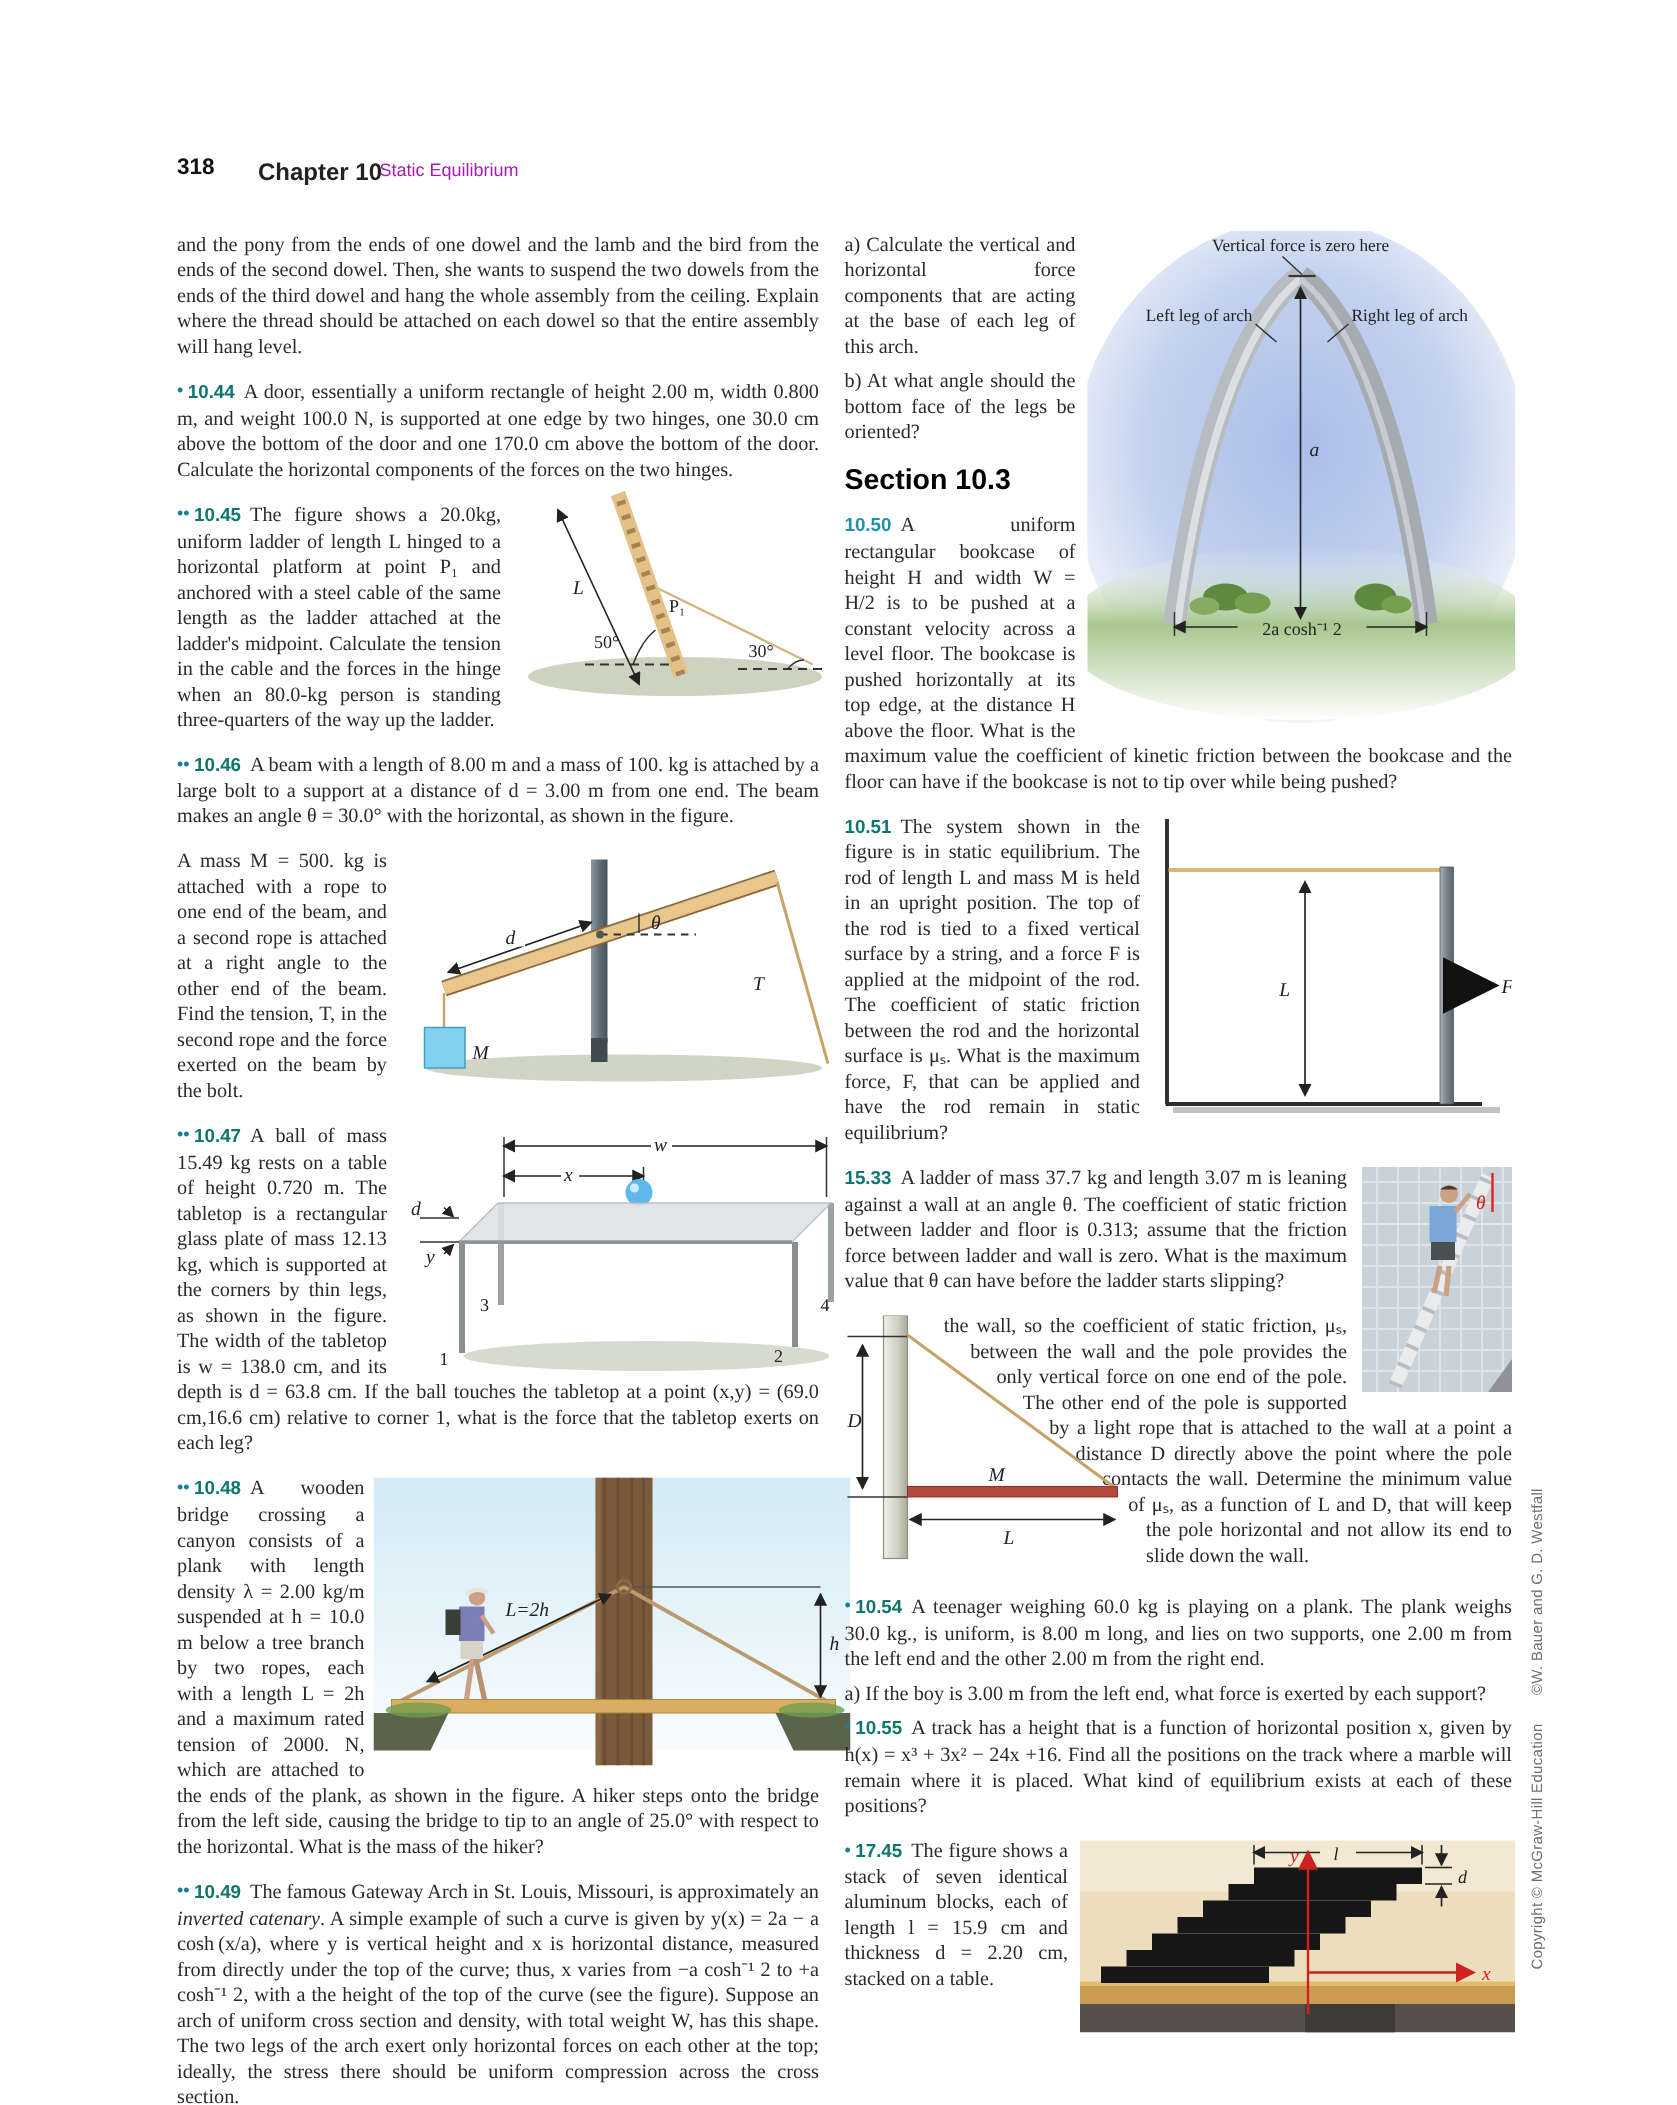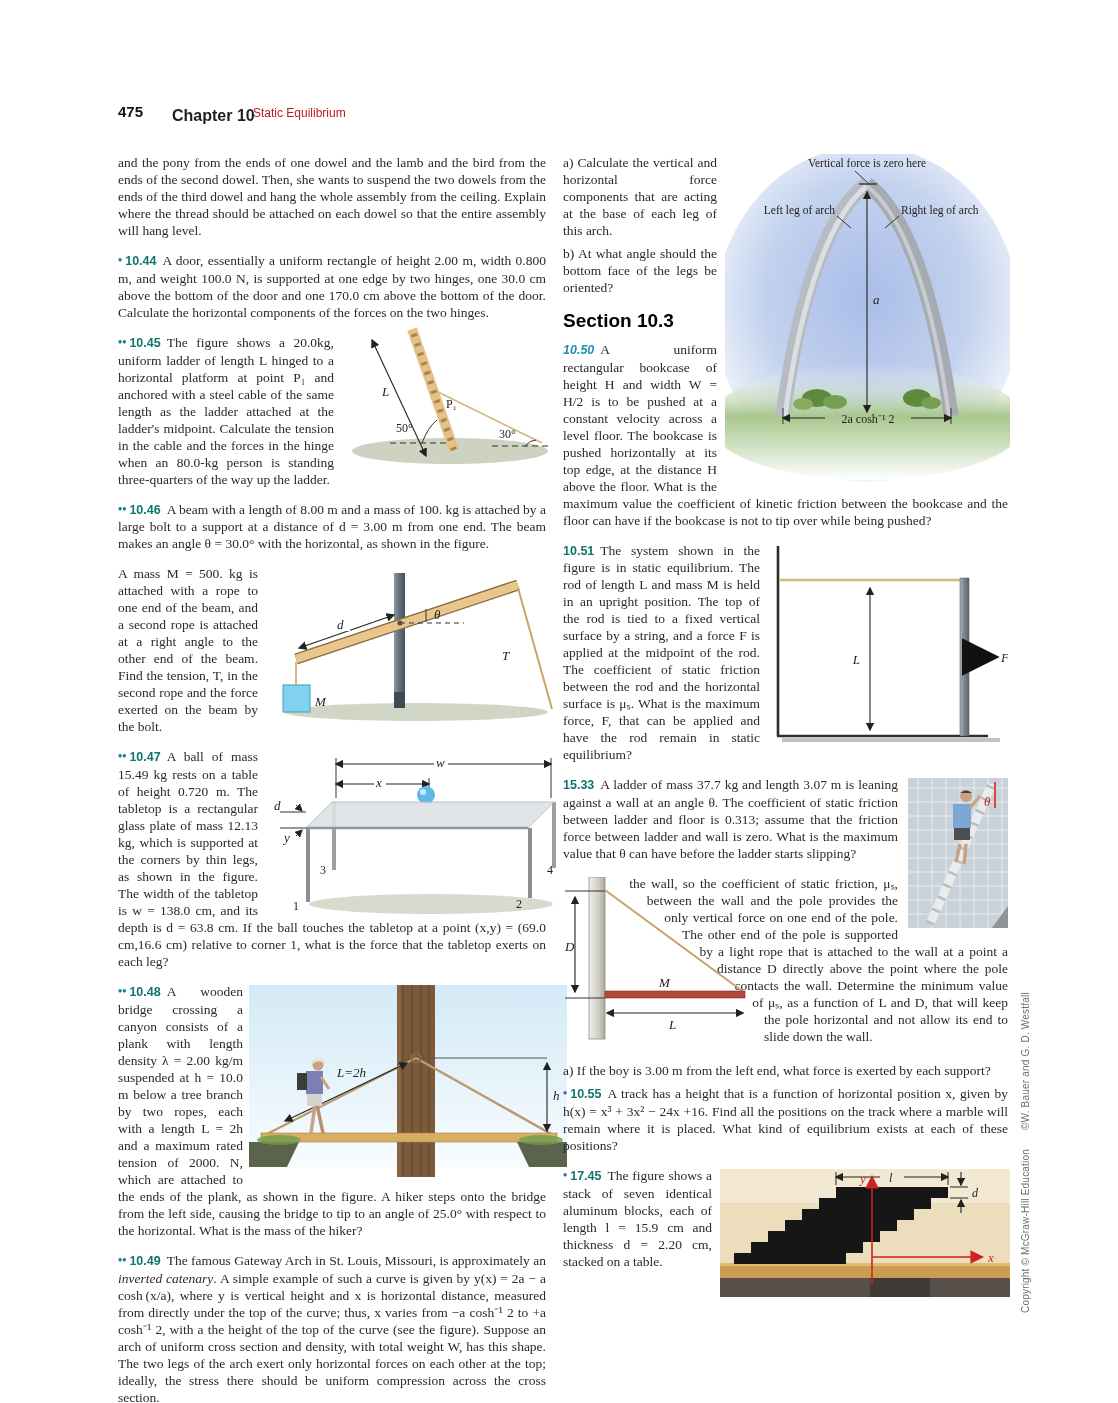--- a/index.html
+++ b/index.html
@@ -1,28 +1,28 @@
 <!DOCTYPE html>
 <html><head>
 <meta charset="utf-8">
 <style>
   html,body{margin:0;padding:0;background:#fff;}
   .page{position:relative;width:1118px;height:1403px;background:#ffffff;overflow:hidden;
         font-family:"Liberation Serif",serif;font-size:13.5px;line-height:1.26;color:#2a2a2a;}
   
   .hdr-num{position:absolute;left:118px;top:103px;font-family:"Liberation Sans",sans-serif;font-weight:700;font-size:15px;color:#111;}
   .hdr-ch{position:absolute;left:172px;top:106px;font-family:"Liberation Sans",sans-serif;font-weight:700;font-size:16px;color:#222;}
-  .hdr-ti{position:absolute;left:253px;top:106px;font-family:"Liberation Sans",sans-serif;font-size:12px;color:#b91c1c;}
+  .hdr-ti{position:absolute;left:253px;top:106px;font-family:"Liberation Sans",sans-serif;font-size:12px;color:#a21caf;}
   
   .col-left{position:absolute;left:118px;top:154px;width:428px;text-align:justify;}
   .col-right{position:absolute;left:563px;top:154px;width:445px;text-align:justify;}
   p{margin:0 0 13px 0;}
   .marker{color:#177e9b;font-weight:700;font-size:12px;margin-right:3px;position:relative;top:-1px;letter-spacing:0;}
   .pnum{font-family:"Liberation Sans",sans-serif;font-weight:700;font-size:12.5px;color:#0f766e;margin-right:6px;}
-  .pnum.teal{color:#2090ad;font-style:italic;}
+  .pnum.teal{color:#2090ad;}
   .sec-head{font-family:"Liberation Sans",sans-serif;font-weight:700;font-size:19px;color:#000;margin:6px 0 8px 0;text-align:left;}
   .ital{font-style:italic;}
   .clr{clear:both;}
   
   .fig{position:relative;}
   .fig-45{float:right;width:212px;height:148px;margin:-10px -8px 2px 8px;}
   .fig-46{float:right;width:292px;height:158px;margin:0 -12px 2px 8px;}
   .fig-47{float:right;width:292px;height:166px;margin:2px -12px 2px 8px;}
   .fig-48{float:right;width:313px;height:192px;margin:2px -16px 2px 6px;}
   .fig-49{float:right;width:285px;height:332px;margin:0 -2px 2px 8px;}
@@ -82,21 +82,21 @@
     <linearGradient id="wallg" x1="0" y1="0" x2="1" y2="0">
       <stop offset="0" stop-color="#efefe8"></stop>
         <stop offset=".6" stop-color="#cfcfc3"></stop>
         <stop offset="1" stop-color="#a9a99c"></stop>
     </linearGradient>
   </defs>
 </svg>
 
 <div class="page">
 
-  <div class="hdr-num">475</div>
+  <div class="hdr-num">318</div>
   <div class="hdr-ch">Chapter 10</div>
   <div class="hdr-ti">Static Equilibrium</div>
 
   <div class="col-left">
 
     <p>and the pony from the ends of one dowel and the lamb and the bird from the ends of the second dowel. Then, she wants to suspend the two dowels from the ends of the third dowel and hang the whole assembly from the ceiling. Explain where the thread should be attached on each dowel so that the entire assembly will hang level.</p>
 
     <div>
       <p><span class="marker">•</span><span class="pnum">10.44</span><span>A door, essentially a uniform rectangle of height 2.00 m, width 0.800 m, and weight 100.0 N, is supported at one edge by two hinges, one 30.0 cm above the bottom of the door and one 170.0 cm above the bottom of the door. Calculate the horizontal components of the forces on the two hinges.</span></p>
     </div>
@@ -323,20 +323,21 @@
             <text x="96" y="110" class="flab">M</text>
             <line x1="44" y1="136" x2="180" y2="136" stroke="#222" stroke-width="1.1" marker-start="url(#ah)" marker-end="url(#ah)"></line>
             <text x="106" y="152" class="flab">L</text>
           </svg>
         </div>
         <p>the wall, so the coefficient of static friction, μₛ, between the wall and the pole provides the only vertical force on one end of the pole. The other end of the pole is supported by a light rope that is attached to the wall at a point a distance D directly above the point where the pole contacts the wall. Determine the minimum value of μₛ, as a function of L and D, that will keep the pole horizontal and not allow its end to slide down the wall.</p>
       </div>
     </div>
 
     <div class="clr">
+      <p style="margin-bottom:6px"><span class="marker">•</span><span class="pnum">10.54</span><span>A teenager weighing 60.0 kg is playing on a plank. The plank weighs 30.0 kg., is uniform, is 8.00 m long, and lies on two supports, one 2.00 m from the left end and the other 2.00 m from the right end.</span></p>
       <p style="margin-bottom:6px">a)  If the boy is 3.00 m from the left end, what force is exerted by each support?</p>
     </div>
 
     <div>
       <p><span class="marker">•</span><span class="pnum">10.55</span><span>A track has a height that is a function of horizontal position x, given by h(x) = x³ + 3x² − 24x +16. Find all the positions on the track where a marble will remain where it is placed. What kind of equilibrium exists at each of these positions?</span></p>
     </div>
 
     <div>
       <div class="fig fig-56">
         <svg width="290" height="128" viewBox="0 0 290 128">

